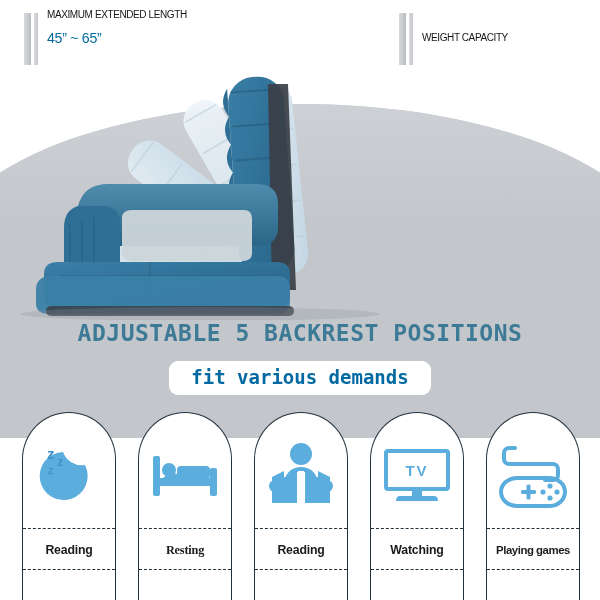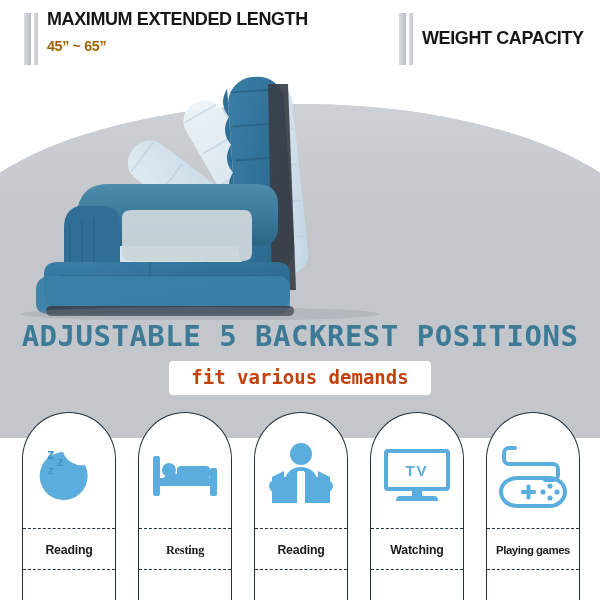--- a/index.html
+++ b/index.html
@@ -26,47 +26,47 @@
 
   
   .stat{position:absolute;top:10px;display:flex;align-items:flex-start;gap:9px;}
   .stat.left{left:24px;}
   .stat.right{left:399px;align-items:center;}
   .bars{display:flex;gap:3px;padding-top:3px;}
   .bar{width:7px;height:52px;background:linear-gradient(90deg,#d9dade,#b9bcc1);}
   .bar.thin{width:4px;background:linear-gradient(90deg,#dcdde1,#c2c5c9);}
   .stat-txt{display:flex;flex-direction:column;gap:11px;}
   .stat-title{
-    font-size:18px;font-weight:bold;color:#161616;letter-spacing:-0.4px;
+    font-size:10px;font-weight:normal;color:#161616;letter-spacing:-0.4px;
     white-space:nowrap;line-height:1;
   }
   .stat-value{
-    font-size:14.2px;font-weight:bold;color:#a16207;letter-spacing:-0.3px;
+    font-size:14.2px;font-weight:normal;color:#0369a1;letter-spacing:-0.3px;
     white-space:nowrap;line-height:1;
   }
 
   
   .photo{position:absolute;left:0;top:0;width:600px;height:320px;}
 
   
   .headline{
     position:absolute;left:0;right:0;top:322px;text-align:center;
     font-family:"DejaVu Sans Mono",monospace;
-    font-size:29px;font-weight:bold;color:#3d7a96;
+    font-size:23px;font-weight:bold;color:#3d7a96;
     letter-spacing:0.5px;line-height:1;white-space:nowrap;
   }
   .subtitle-wrap{
     position:absolute;left:0;right:0;top:361px;display:flex;justify-content:center;
   }
   .subtitle{
     background:#ffffff;padding:5px 22px 6px;
     font-family:"DejaVu Sans Mono",monospace;
-    font-size:19px;font-weight:bold;color:#c2410c;
+    font-size:19px;font-weight:bold;color:#0369a1;
     letter-spacing:0px;line-height:1.2;white-space:nowrap;
-    border-radius:4px;
+    border-radius:9px;
   }
 
   
   .cards{position:absolute;left:0;top:412px;width:600px;height:188px;}
   .card{
     position:absolute;top:0;width:94px;height:188px;
     background:#ffffff;
     border:1.6px solid #22323c;
     border-bottom:none;
     border-top-left-radius:47px;

